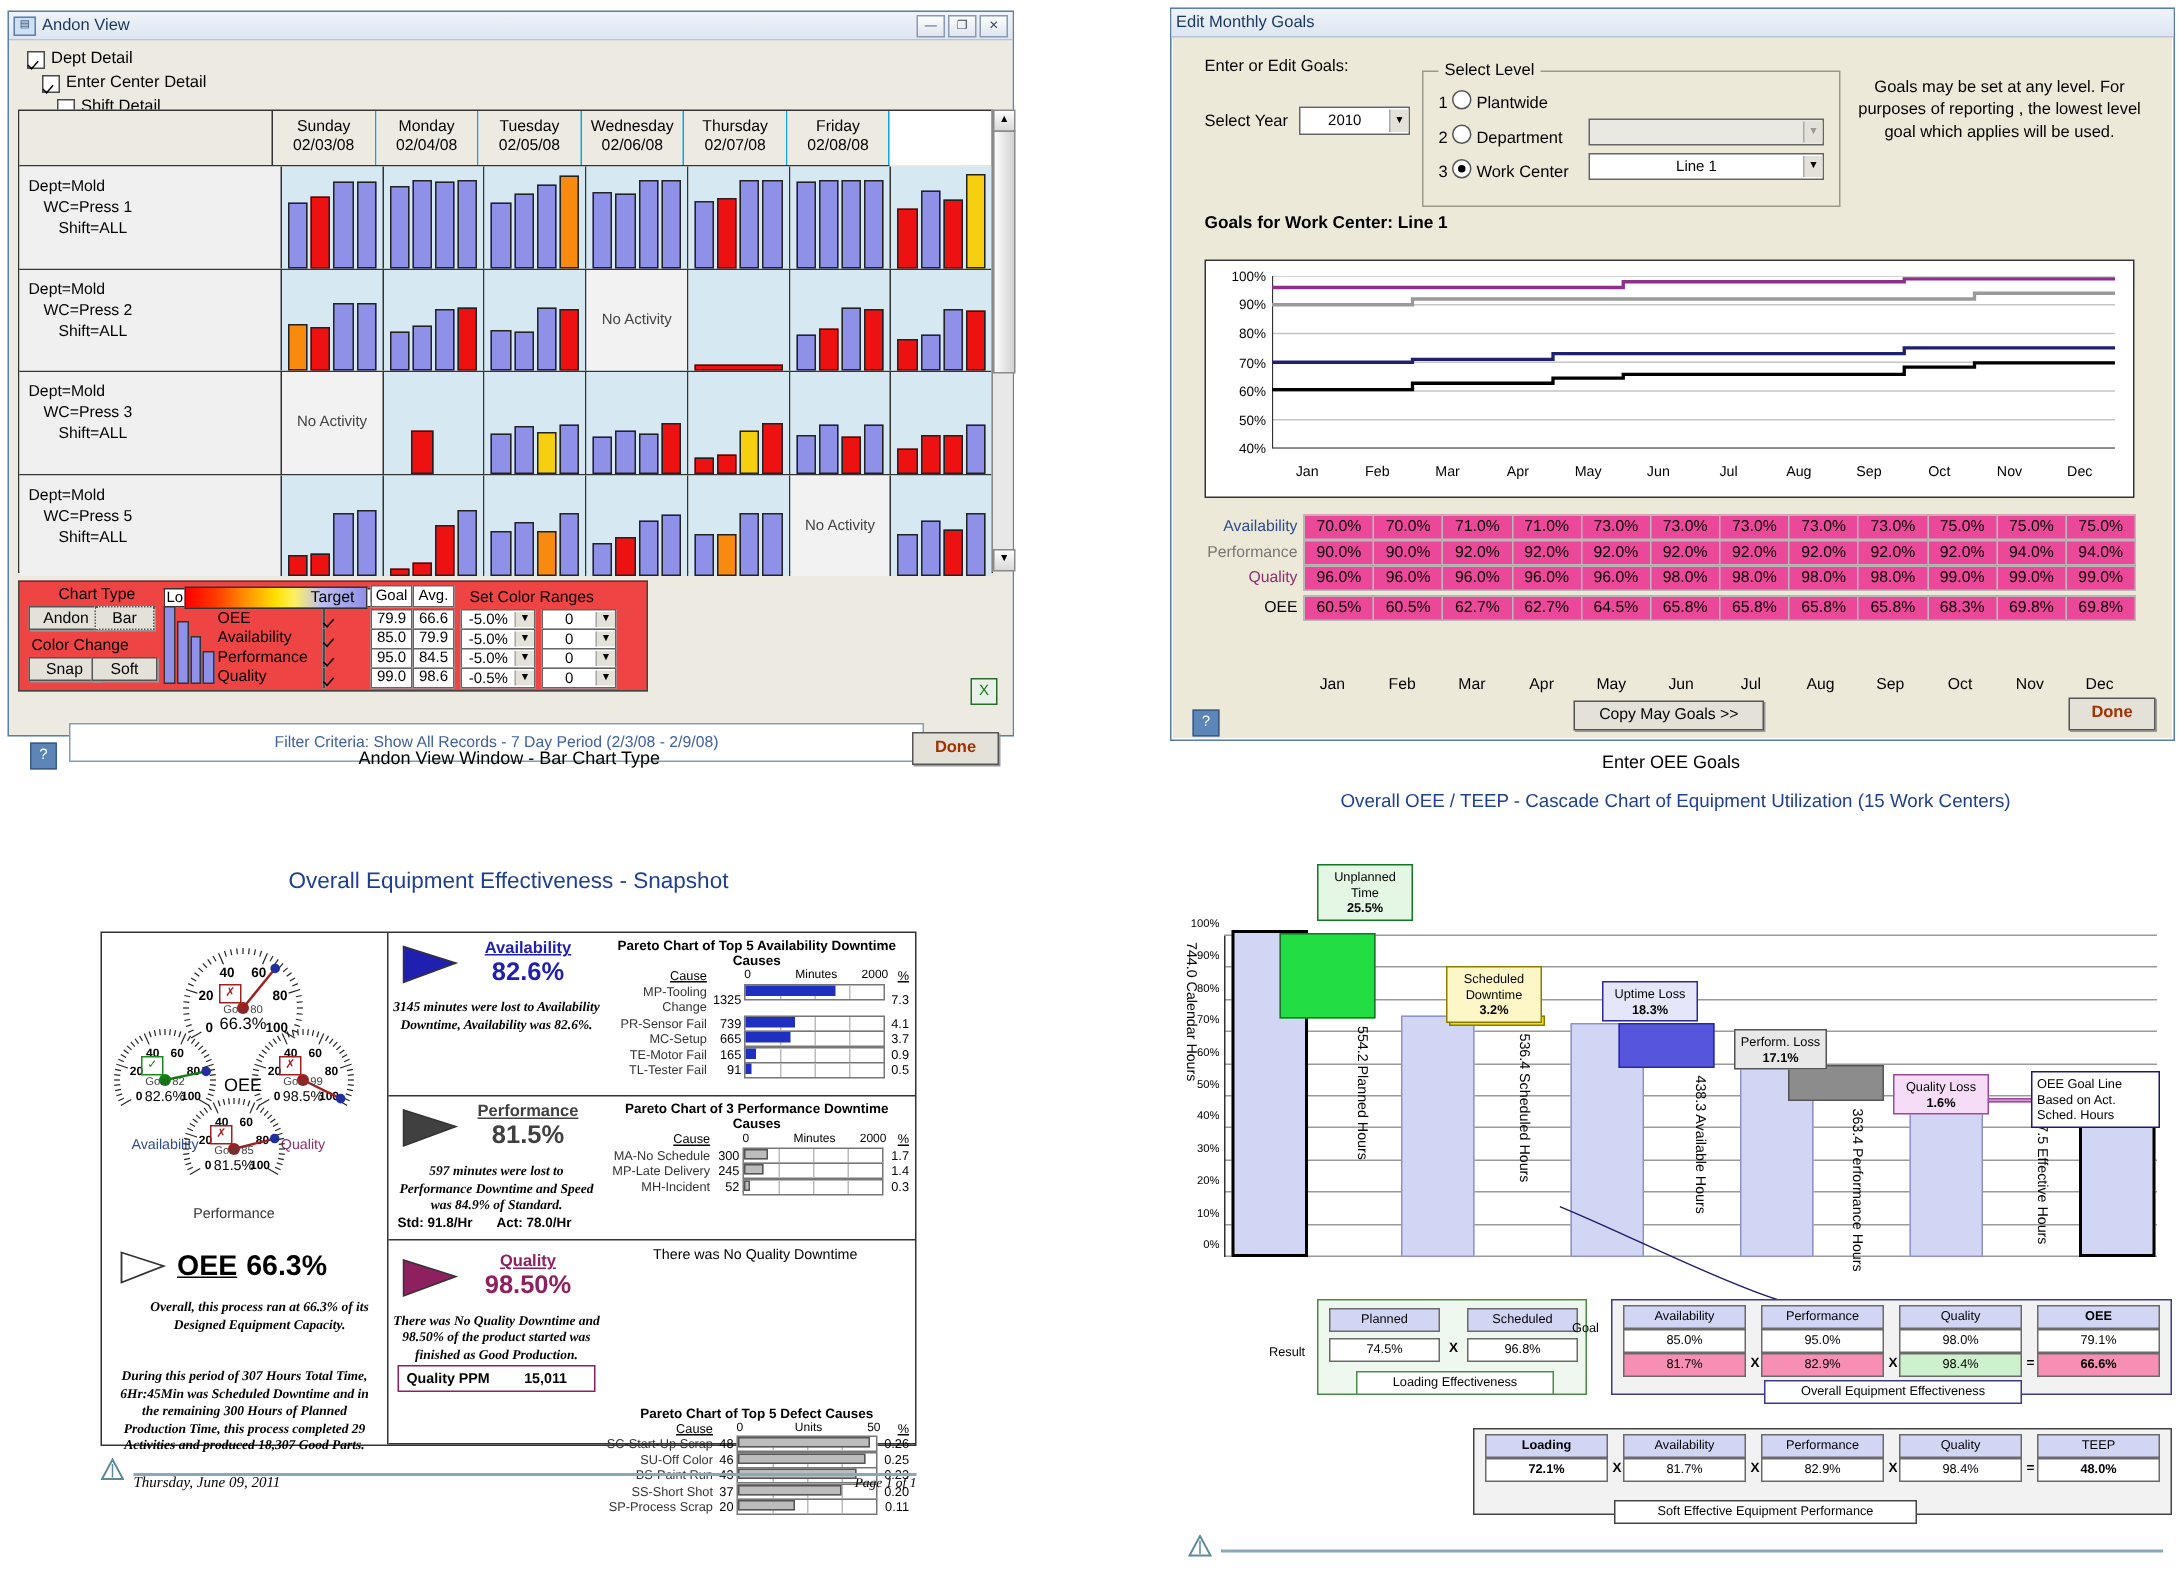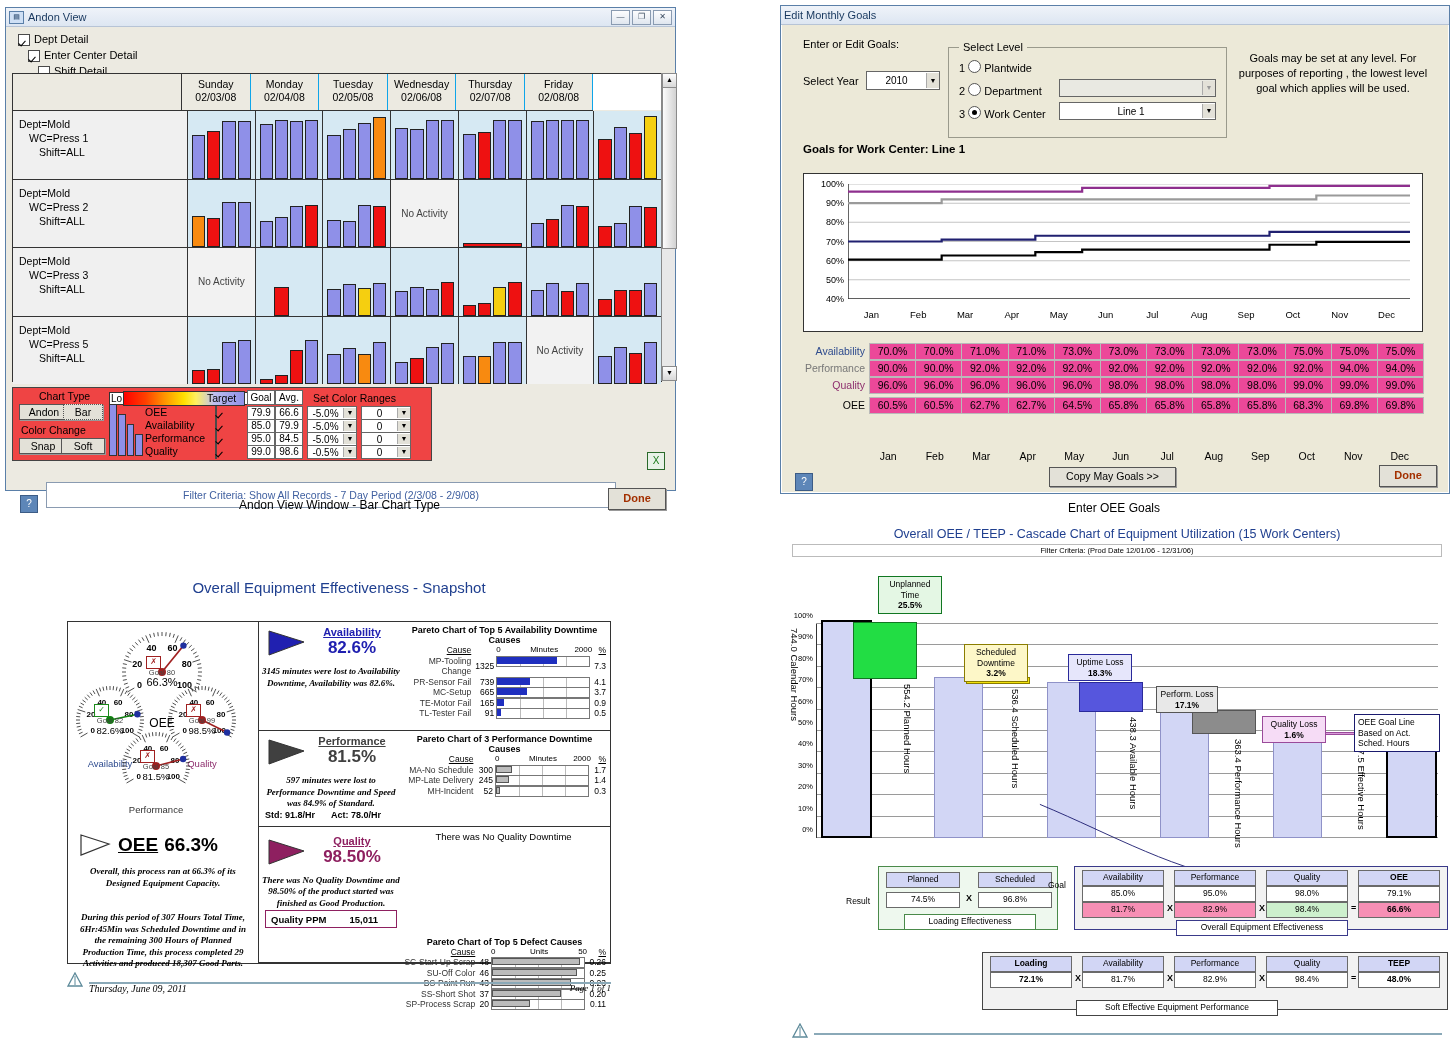--- a/index.html
+++ b/index.html
@@ -877,21 +877,21 @@
               <text x="36" y="50" font-size="9.5" text-anchor="middle" font-family="Liberation Sans">81.5%</text>
             </svg><div class="abs" style="left:20px;top:20px;width:13px;height:11px;border:1px solid #a02020;color:#a02020;font-size:8px;text-align:center;line-height:10px;">✗</div><div class="abs" style="left:16px;top:32px;width:40px;text-align:center;font-size:7.5px;color:#444;">Goal 85</div><div class="abs" style="left:0;top:74px;width:72px;text-align:center;font-size:9.5px;color:#333;">Performance</div></div>
         </div>
       <div class="abs" style="left:10px;top:210px;width:170px;display:flex;align-items:center;gap:6px;">
         <svg width="34" height="26" viewBox="0 0 34 26">
           <path d="M3 3 L31 12 L3 23 Z" fill="#fff" stroke="#333" stroke-width="1.2"></path>
         </svg>
         <span style="font-size:19px;font-weight:bold;text-decoration:underline;">OEE</span>
         <span style="font-size:19px;font-weight:bold;">66.3%</span>
       </div>
-      <div class="abs ital" style="left:10px;top:244px;width:170px;">Overall, this process ran at 66.3% of its Designed Equipment Capacity.</div>
+      <div class="abs ital" style="left:20px;top:244px;width:170px;">Overall, this process ran at 66.3% of its Designed Equipment Capacity.</div>
       <div class="abs ital" style="left:8px;top:290px;width:174px;">During this period of 307 Hours Total Time, 6Hr:45Min was Scheduled Downtime and in the remaining 300 Hours of Planned Production Time, this process completed 29 Activities and produced 18,307 Good Parts.</div>
     </div>
     <div class="rightcol" id="metric-sections">
         <div class="rsec" style="height:32%;">
           <div class="abs" style="left:6px;top:4px;width:130px;text-align:center;">
             <svg width="42" height="30" viewBox="0 0 42 30" style="position:absolute;left:0;top:2px;">
               <path d="M4 3 L39 14 L4 27 Z" fill="#2020b0" stroke="#333" stroke-width="1"></path>
             </svg>
             <div style="margin-left:44px;"><span class="metric-name" style="color:#2020b0;">Availability</span><div class="metric-val" style="color:#2020b0;">82.6%</div></div>
           </div>
@@ -1152,21 +1152,20 @@
         <path d="M8 4 L8 13" stroke="#5d8a9a" stroke-width="1"></path>
       </svg>
       <span style="position:absolute;left:22px;top:-1px;font-family:'Liberation Serif',serif;font-style:italic;font-size:10px;">Thursday, June 09, 2011</span>
       <span style="position:absolute;right:0;top:-1px;font-family:'Liberation Serif',serif;font-style:italic;font-size:9px;">Page 1 of 1</span>
     </div>
   </div>
 </div>
 
 <div id="casc">
   <div class="ctitle">Overall OEE / TEEP - Cascade Chart of Equipment Utilization (15 Work Centers)</div>
-  <div class="cfilter">Filter Criteria: (Prod Date 12/01/06 - 12/31/06)</div>
   <div class="cplot">
     <div class="cax" id="casc-axis">
         <div class="gl" style="bottom:100%;"></div>
         <div class="ytk" style="bottom:100%;right:100%;">100%</div>
         <div class="gl" style="bottom:90%;"></div>
         <div class="ytk" style="bottom:90%;right:100%;">90%</div>
         <div class="gl" style="bottom:80%;"></div>
         <div class="ytk" style="bottom:80%;right:100%;">80%</div>
         <div class="gl" style="bottom:70%;"></div>
         <div class="ytk" style="bottom:70%;right:100%;">70%</div>
@@ -1265,21 +1264,21 @@
       <div class="bcell" style="left:390px;top:396px;width:170px;height:14px;background:#fff;border-color:#3a3a8a;">Overall Equipment Effectiveness</div>
       <div class="bgrp" style="left:196px;top:428px;width:464px;height:56px;border-color:#444;"></div>
       <div class="bcell hd" style="left:204px;top:432px;width:80px;height:14px;font-weight:bold;">Loading</div>
       <div class="bcell" style="left:204px;top:448px;width:80px;height:14px;font-weight:bold;">72.1%</div>
       <div class="bcell hd" style="left:296px;top:432px;width:80px;height:14px;">Availability</div>
       <div class="bcell" style="left:296px;top:448px;width:80px;height:14px;">81.7%</div>
       <div class="bcell hd" style="left:388px;top:432px;width:80px;height:14px;">Performance</div>
       <div class="bcell" style="left:388px;top:448px;width:80px;height:14px;">82.9%</div>
       <div class="bcell hd" style="left:480px;top:432px;width:80px;height:14px;">Quality</div>
       <div class="bcell" style="left:480px;top:448px;width:80px;height:14px;">98.4%</div>
-      <div class="bcell hd" style="left:572px;top:432px;width:80px;height:14px;font-weight:bold;">TEEP</div>
+      <div class="bcell hd" style="left:572px;top:432px;width:80px;height:14px;font-weight:normal;">TEEP</div>
       <div class="bcell" style="left:572px;top:448px;width:80px;height:14px;font-weight:bold;">48.0%</div>
       <div class="abs" style="left:289px;top:449px;font-size:9px;font-weight:bold;">X</div>
       <div class="abs" style="left:381px;top:449px;font-size:9px;font-weight:bold;">X</div>
       <div class="abs" style="left:473px;top:449px;font-size:9px;font-weight:bold;">X</div>
       <div class="abs" style="left:565px;top:449px;font-size:9px;font-weight:bold;">=</div>
       <div class="bcell" style="left:290px;top:476px;width:200px;height:14px;background:#fff;border-color:#444;">Soft Effective Equipment Performance</div>
     </div>
   <div class="abs" style="left:6px;bottom:4px;right:6px;">
     <svg width="16" height="15" viewBox="0 0 16 15" style="position:absolute;left:0;top:-4px;">
       <path d="M8 1 L15 14 L1 14 Z" fill="#fff" stroke="#5d8a9a" stroke-width="1.3"></path>

